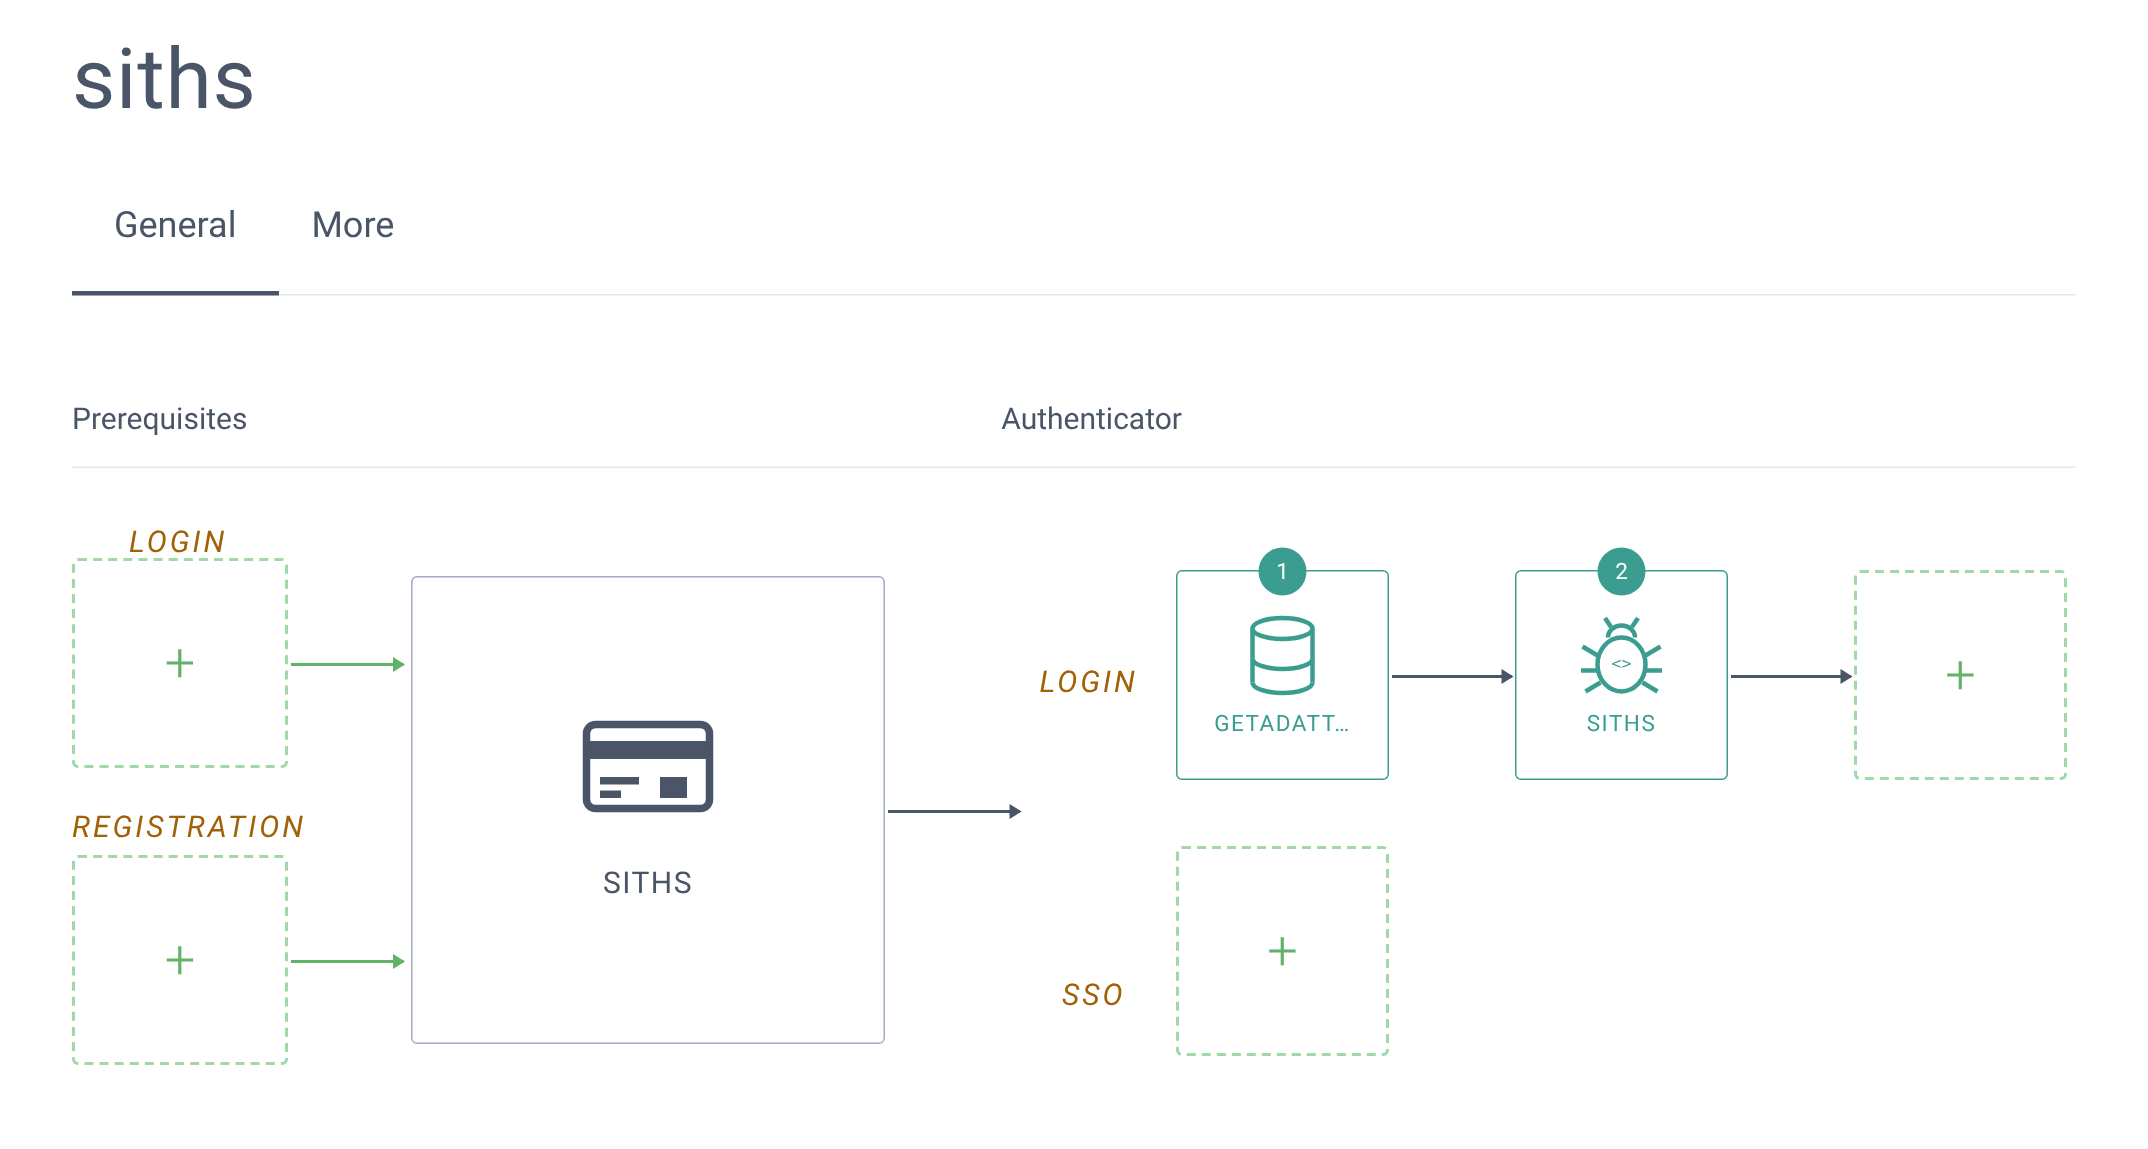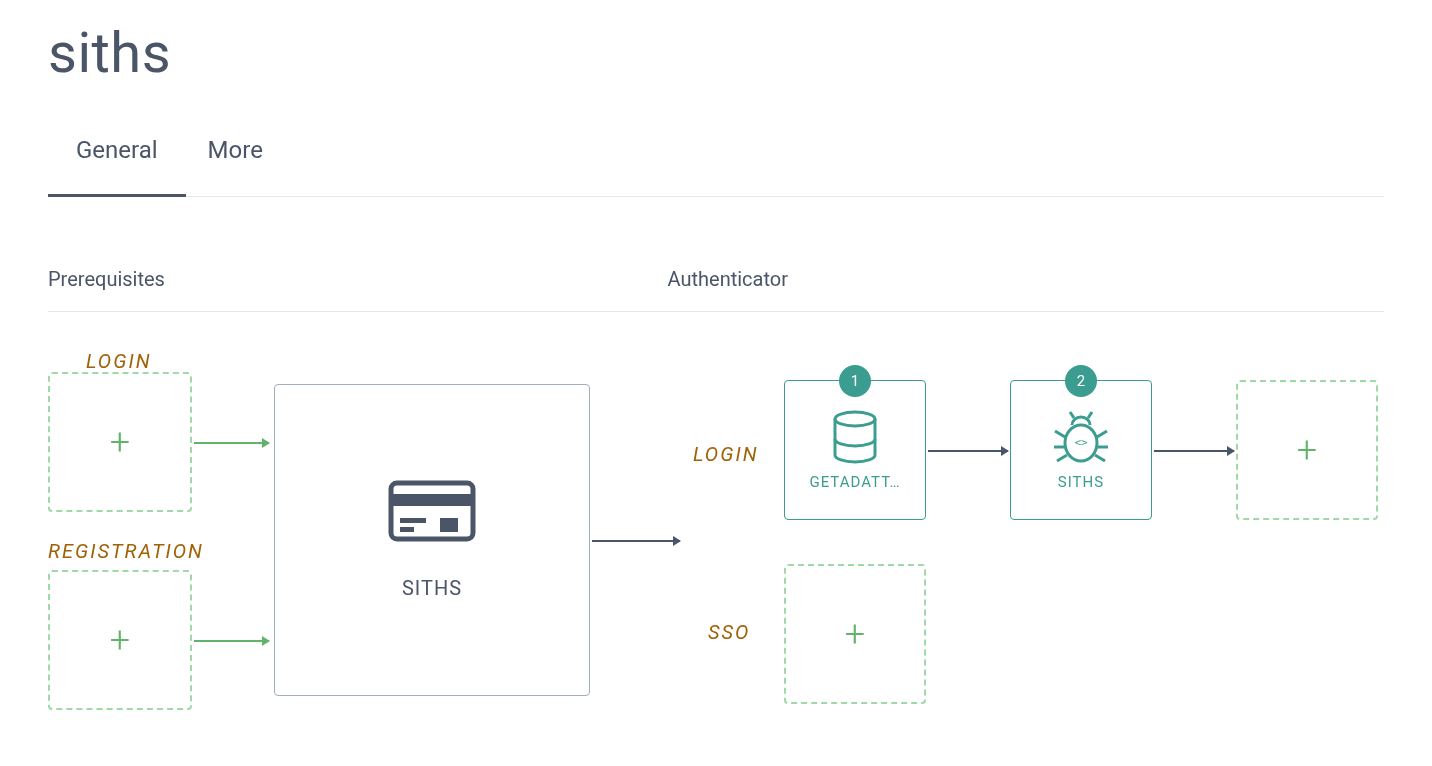--- a/index.html
+++ b/index.html
@@ -250,20 +250,20 @@
       </span>
       <div class="action-label">SITHS</div>
     </div>
 
     <div class="arrow dark" style="left:1106px; top:108px; width:80px;"></div>
 
     <div class="add-box" style="left:1188px; top:38px; width:142px; height:140px;">
       <span class="plus">+</span>
     </div>
 
-    <div class="mini-label" style="left:660px; top:278px;">SSO</div>
+    <div class="mini-label" style="left:660px; top:309px;">SSO</div>
 
     <div class="add-box" style="left:736px; top:222px; width:142px; height:140px;">
       <span class="plus">+</span>
     </div>
 
   </div>
 </div>
 
 </body></html>

